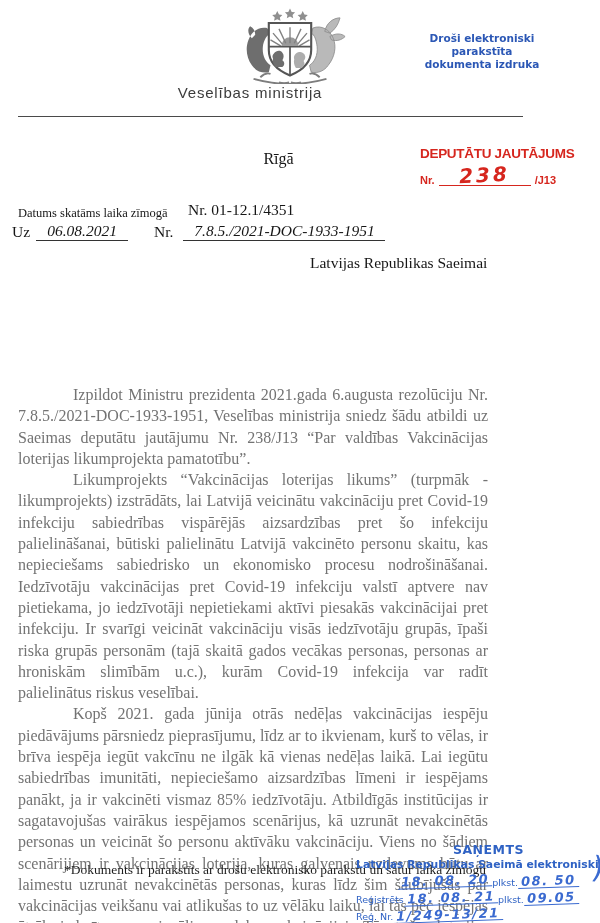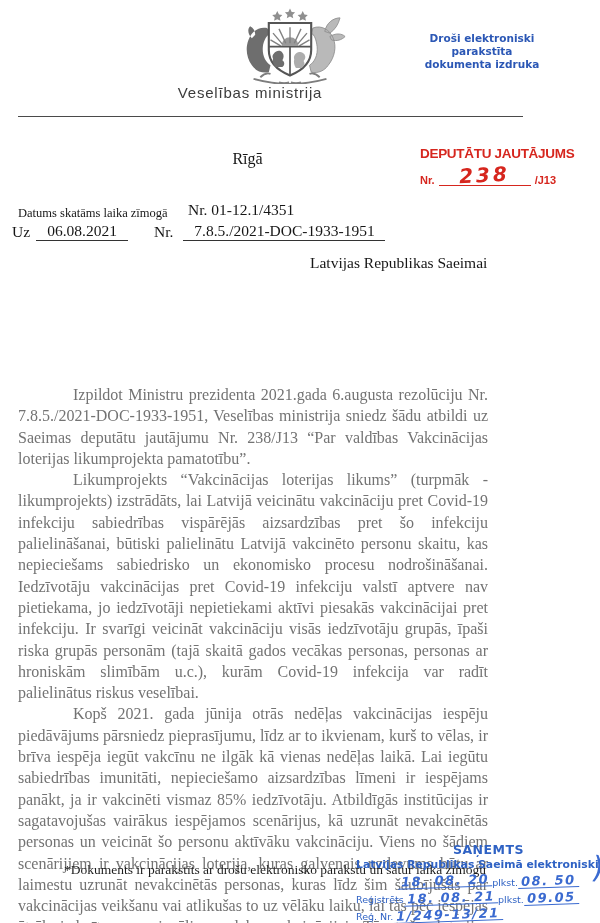--- a/index.html
+++ b/index.html
@@ -18,38 +18,38 @@
   .print-note{
     position:absolute;left:398px;top:32px;width:168px;text-align:center;
     font-family:"DejaVu Sans",sans-serif;font-size:10.5px;font-weight:600;
     line-height:13px;color:#2b57b5;
   }
   .head-rule{position:absolute;left:18px;top:116px;width:505px;height:0;border-top:1.5px solid #4a4a4a;}
   .address{
     position:absolute;left:0;top:124px;width:500px;text-align:center;
     font-size:11.5px;color:#2a2a2a;
   }
-  .place{position:absolute;left:0;top:150px;width:495px;text-align:center;font-size:16px;}
+  .place{position:absolute;left:0;top:150px;width:495px;text-align:center;font-size:16px;padding-left:31px;}
 
   
   .dep-stamp{position:absolute;left:420px;top:146px;width:165px;color:#d6261e;}
   .dep-title{font-family:"Liberation Sans",sans-serif;font-weight:bold;font-size:13.5px;letter-spacing:-.3px;white-space:nowrap;}
   .dep-nr-row{display:flex;align-items:flex-end;margin-top:4px;font-family:"Liberation Sans",sans-serif;font-size:11px;font-weight:bold;}
   .dep-nr-line{display:inline-block;width:92px;border-bottom:1.5px solid #d6261e;text-align:center;margin:0 4px;}
   .hand-red{
     font-family:"DejaVu Sans",sans-serif;font-style:italic;font-size:20px;font-weight:bold;
     letter-spacing:3px;transform:rotate(-3deg);display:inline-block;line-height:20px;
   }
 
   
   .ref-row1{position:absolute;left:18px;top:203px;width:470px;}
   .date-note{font-size:12.5px;}
   .doc-nr{position:absolute;left:170px;top:-2px;font-size:15.5px;}
   .ref-row2{position:absolute;left:12px;top:222px;width:480px;font-size:15.5px;display:flex;align-items:flex-end;}
-  .u-line{border-bottom:1.2px solid #333;text-align:center;display:inline-block;}
+  .u-line{border-bottom:1.2px solid #333;text-align:center;display:inline-block;font-style:italic;}
   .uz-date{width:92px;margin-left:6px;}
   .uz-nr{width:202px;margin-left:10px;}
   .nr-label2{margin-left:26px;}
 
   
   .recipient{position:absolute;left:310px;top:254px;font-size:15.5px;text-align:right;}
   .subject{
     position:absolute;left:55px;top:296px;width:320px;
     font-style:italic;font-size:15.5px;line-height:22px;white-space:pre-line;
   }

